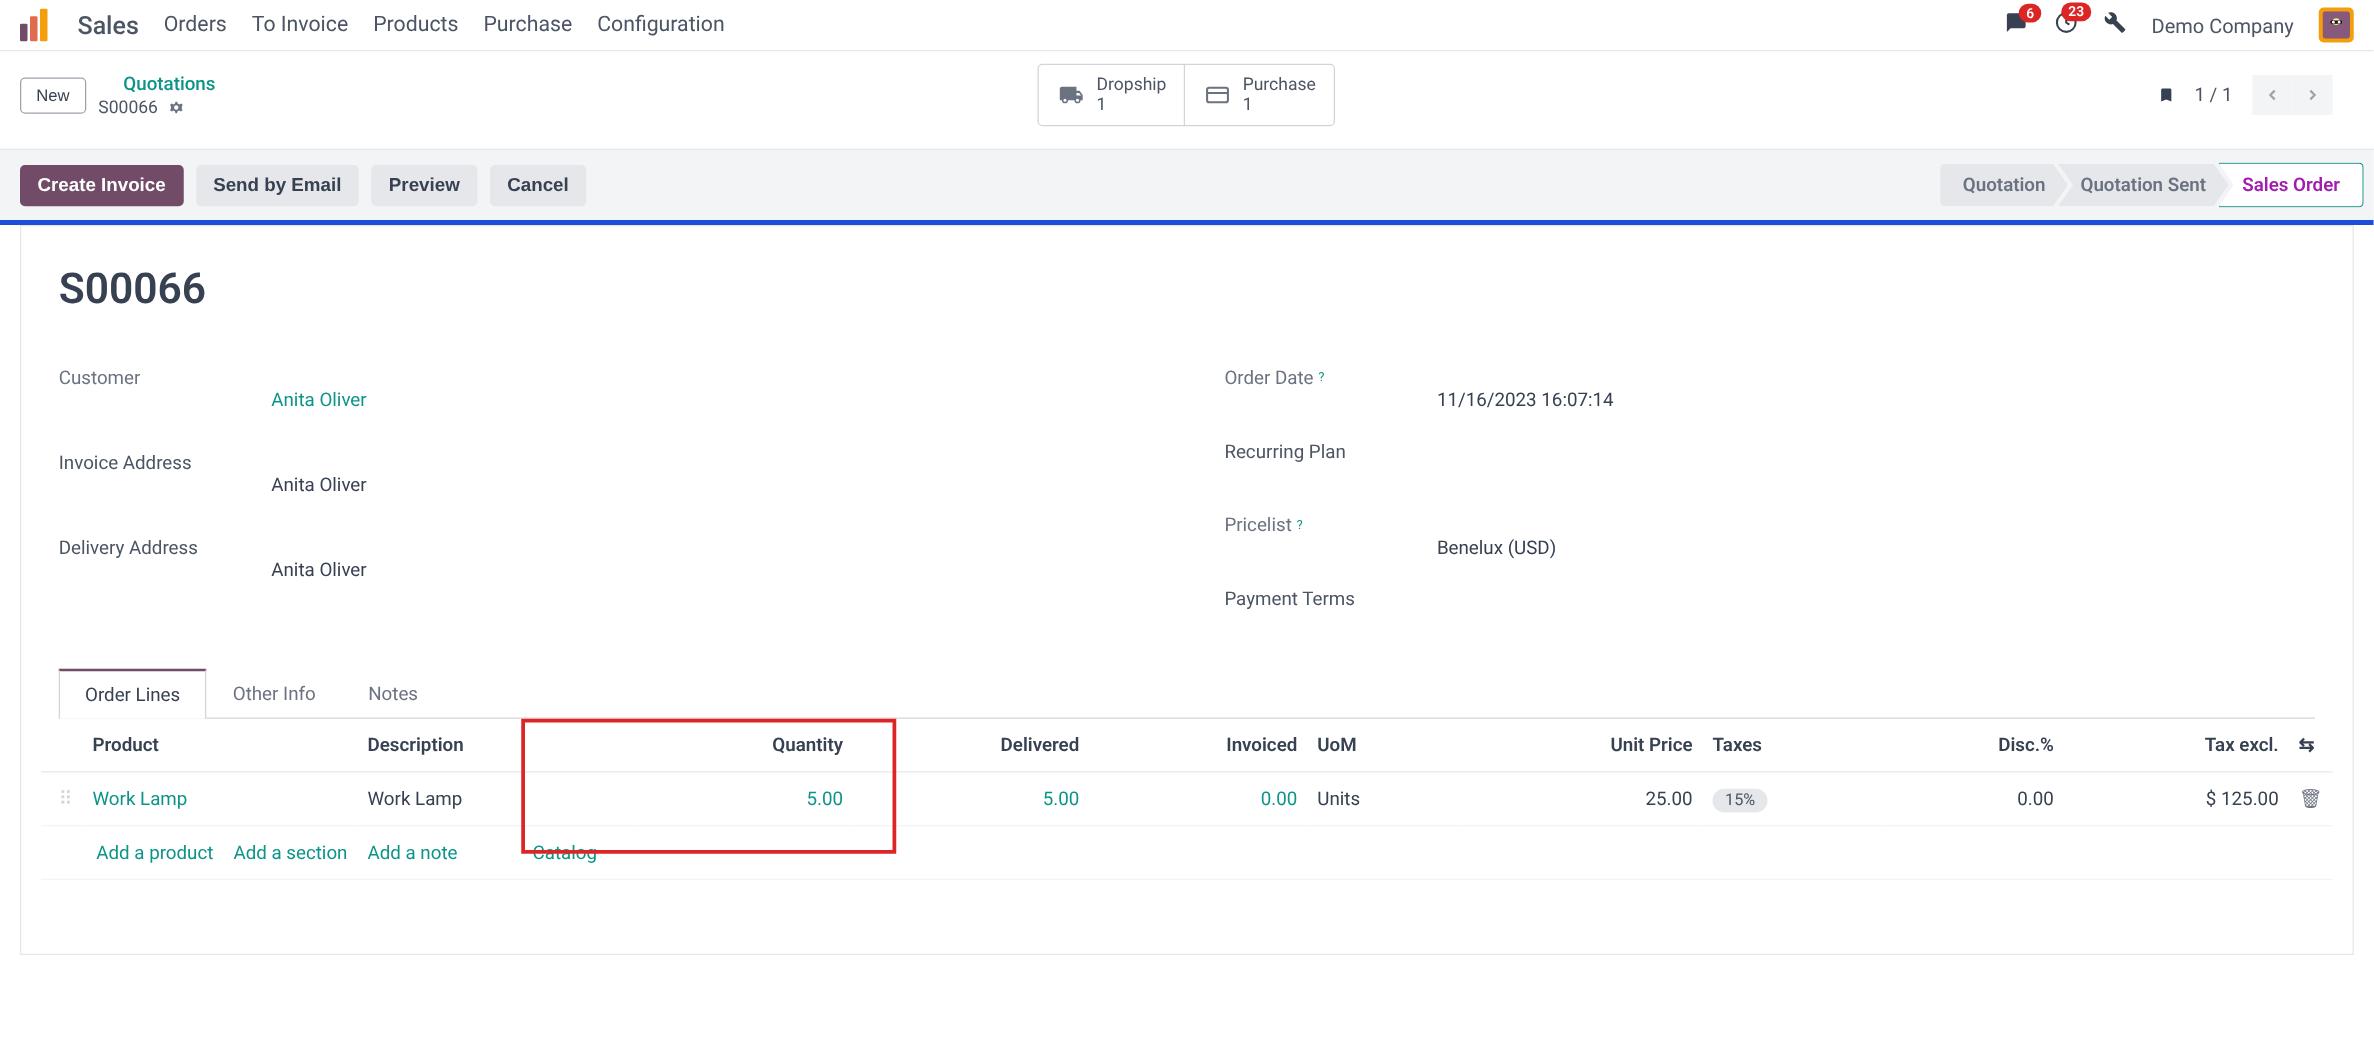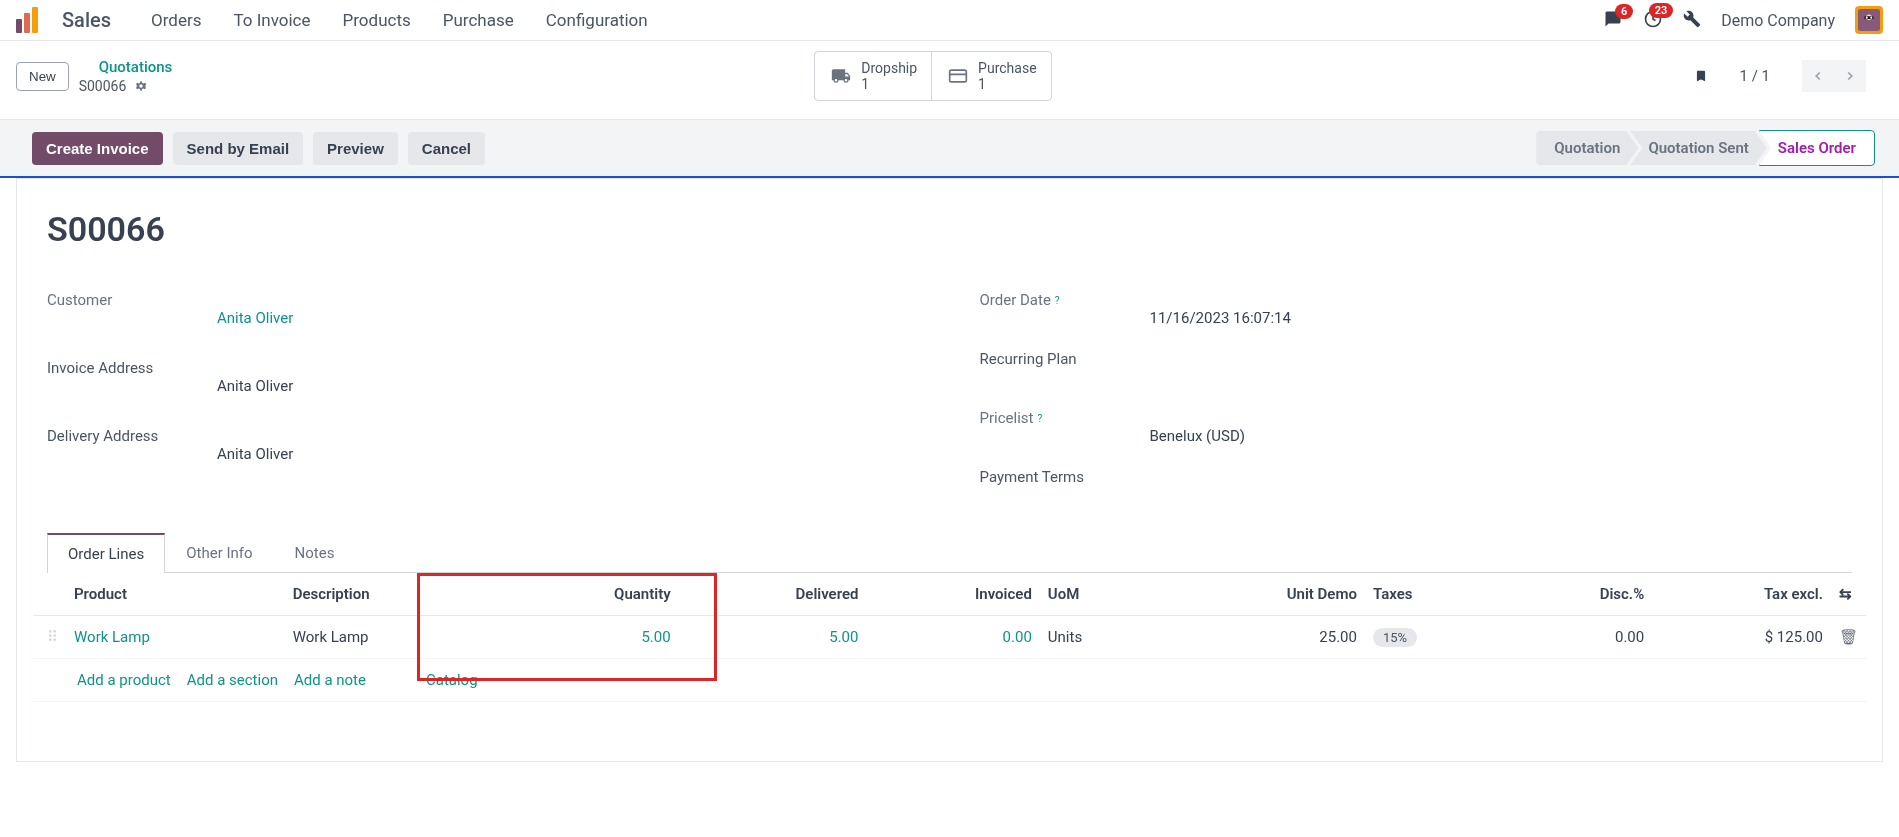--- a/index.html
+++ b/index.html
@@ -8,21 +8,21 @@
 
 
 .topnav { display: flex; align-items: center; justify-content: space-between; padding: 6px 16px; border-bottom: 1px solid #e5e7eb; background: #fff; }
 .topnav-left { display: flex; align-items: center; gap: 20px; }
 .app-icon { display: flex; gap: 2px; align-items: flex-end; }
 .app-icon span { width: 6px; border-radius: 1px; }
 .app-icon span:nth-child(1){ height: 14px; background: #714b67; }
 .app-icon span:nth-child(2){ height: 20px; background: #e06c50; }
 .app-icon span:nth-child(3){ height: 26px; background: #f59e0b; }
 .app-title { font-size: 20px; color: #4b5563; font-weight: 500; margin-left: 4px; }
-.topnav-menu { display: flex; gap: 32px; margin-left: 20px; }
+.topnav-menu { display: flex; gap: 20px; }
 .topnav-menu-item { font-size: 17px; color: #4b5563; cursor: pointer; }
 .topnav-right { display: flex; align-items: center; gap: 20px; }
 .badge-red { background: #dc2626; color: #fff; font-size: 11px; font-weight: 600; padding: 1px 6px; border-radius: 10px; position: absolute; top: -6px; right: -10px; }
 .icon-btn { position: relative; cursor: pointer; color: #4b5563; }
 .company-name { font-size: 16px; color: #4b5563; }
 .avatar { width: 28px; height: 28px; background: #f59e0b; border-radius: 4px; display: flex; align-items: center; justify-content: center; font-size: 16px; }
 
 
 .crumb-bar { display: flex; align-items: center; justify-content: space-between; padding: 10px 33px 18px 16px; }
 .crumb-left { display: flex; align-items: center; gap: 10px; }
@@ -30,27 +30,27 @@
 .crumb-text { display: flex; flex-direction: column; gap: 2px; }
 .crumb-link { color: #0d9488; font-weight: 500; font-size: 15px; margin-left: 20px; }
 .crumb-id { color: #4b5563; display: flex; align-items: center; gap: 8px; }
 .stat-btns { display: flex; gap: 0; border: 1px solid #d1d5db; border-radius: 4px; overflow: hidden; }
 .stat-btn { display: flex; align-items: center; gap: 8px; padding: 8px 14px; border-right: 1px solid #d1d5db; cursor: pointer; }
 .stat-btn:last-child { border-right: none; }
 .stat-icon { color: #6b7280; }
 .stat-text { display: flex; flex-direction: column; }
 .stat-label { color: #4b5563; font-size: 14px; }
 .stat-val { color: #4b5563; font-size: 14px; }
-.crumb-right { display: flex; align-items: center; gap: 32px; }
+.crumb-right { display: flex; align-items: center; gap: 16px; }
 .pager-text { color: #4b5563; font-size: 15px; }
 .pager-arrows { display: flex; }
 .pager-arrow { width: 32px; height: 32px; display: flex; align-items: center; justify-content: center; background: #f3f4f6; color: #9ca3af; cursor: pointer; }
 
 
-.action-bar { display: flex; align-items: center; justify-content: space-between; padding: 10px 32px; background: #f3f4f6; border-top: 1px solid #e5e7eb; border-bottom: 2px solid #1d4ed8; }
+.action-bar { display: flex; align-items: center; justify-content: space-between; padding: 10px 16px; background: #f3f4f6; border-top: 1px solid #e5e7eb; border-bottom: 4px solid #1d4ed8; }
 .action-left { display: flex; gap: 10px; }
 .btn { padding: 8px 14px; border-radius: 4px; font-weight: 600; cursor: pointer; border: none; font-size: 15px; }
 .btn-primary { background: #714b67; color: #fff; }
 .btn-secondary { background: #e5e7eb; color: #374151; }
 .status-flow { display: flex; align-items: center; }
 .status-step { padding: 8px 18px; background: #e5e7eb; color: #6b7280; font-weight: 600; font-size: 15px; position: relative; margin-right: -8px; clip-path: polygon(0 0, calc(100% - 12px) 0, 100% 50%, calc(100% - 12px) 100%, 0 100%, 12px 50%); }
 .status-step.first { clip-path: polygon(0 0, calc(100% - 12px) 0, 100% 50%, calc(100% - 12px) 100%, 0 100%); border-radius: 4px 0 0 4px; }
 .status-step.active { background: #fff; color: #a21caf; border: 1px solid #0d9488; border-radius: 0 4px 4px 0; clip-path: polygon(0 0, 100% 0, 100% 100%, 0 100%, 12px 50%); z-index: 2; }
 
 
@@ -262,21 +262,21 @@
     <table class="tbl">
       <thead>
         <tr>
           <th></th>
           <th>Product</th>
           <th>Description</th>
           <th class="right">Quantity</th>
           <th class="right">Delivered</th>
           <th class="right">Invoiced</th>
           <th>UoM</th>
-          <th class="right">Unit Demo</th>
+          <th class="right">Unit Price</th>
           <th>Taxes</th>
           <th class="right">Disc.%</th>
           <th class="right">Tax excl.</th>
           <th style="width:30px;"><span class="opt-icon">⇆</span></th>
         </tr>
       </thead>
       <tbody>
         <tr>
           <td class="handle">⠿</td>
           <td class="link">Work Lamp</td>

